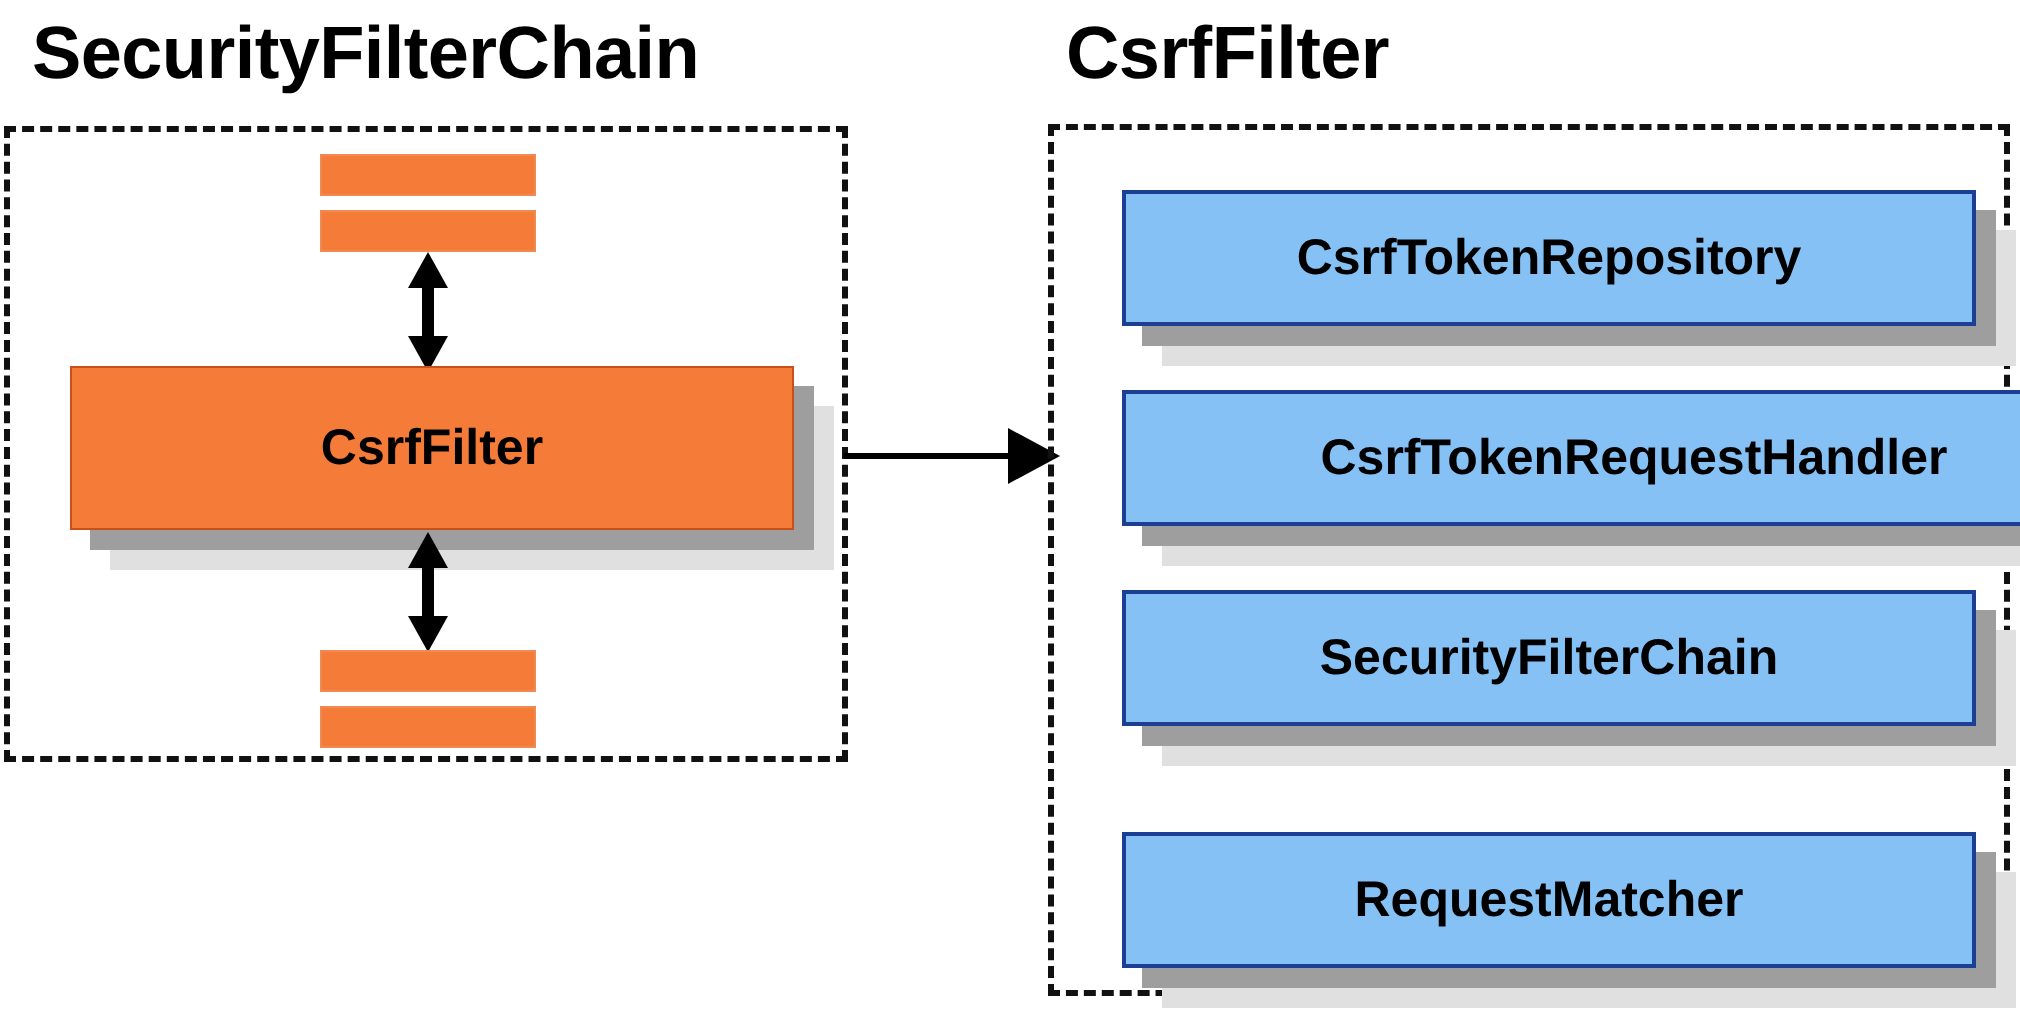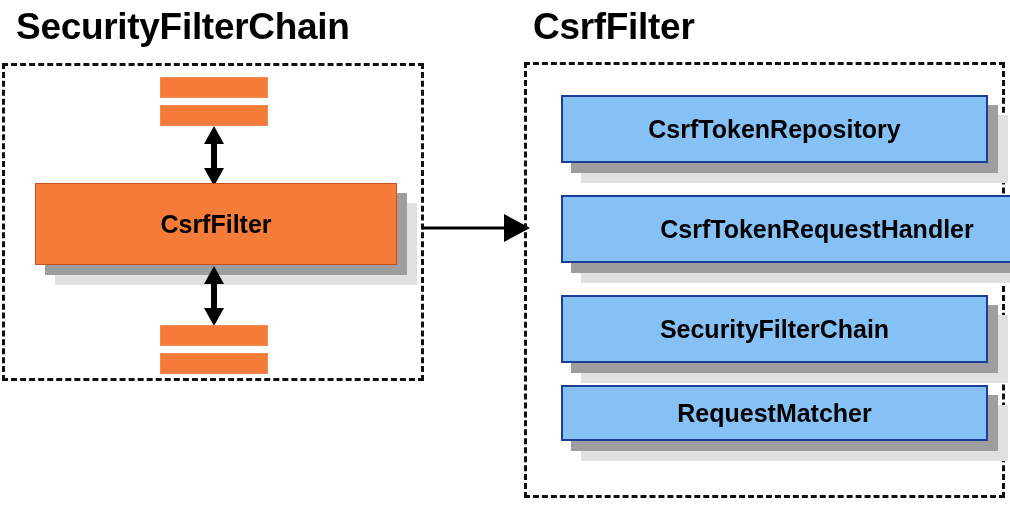--- a/index.html
+++ b/index.html
@@ -162,21 +162,21 @@
   </div>
 
   <div class="card card-blue" style="left:561px; top:295px; width:427px; height:68px;">
     <div class="shade-far"></div>
     <div class="shade-near"></div>
     <div class="face">
       <span class="label">SecurityFilterChain</span>
     </div>
   </div>
 
-  <div class="card card-blue" style="left:561px; top:385px; width:427px; height:56px;">
+  <div class="card card-blue" style="left:561px; top:416px; width:427px; height:68px;">
     <div class="shade-far"></div>
     <div class="shade-near"></div>
     <div class="face">
       <span class="label">RequestMatcher</span>
     </div>
   </div>
 
 </div>
 
 </body></html>

